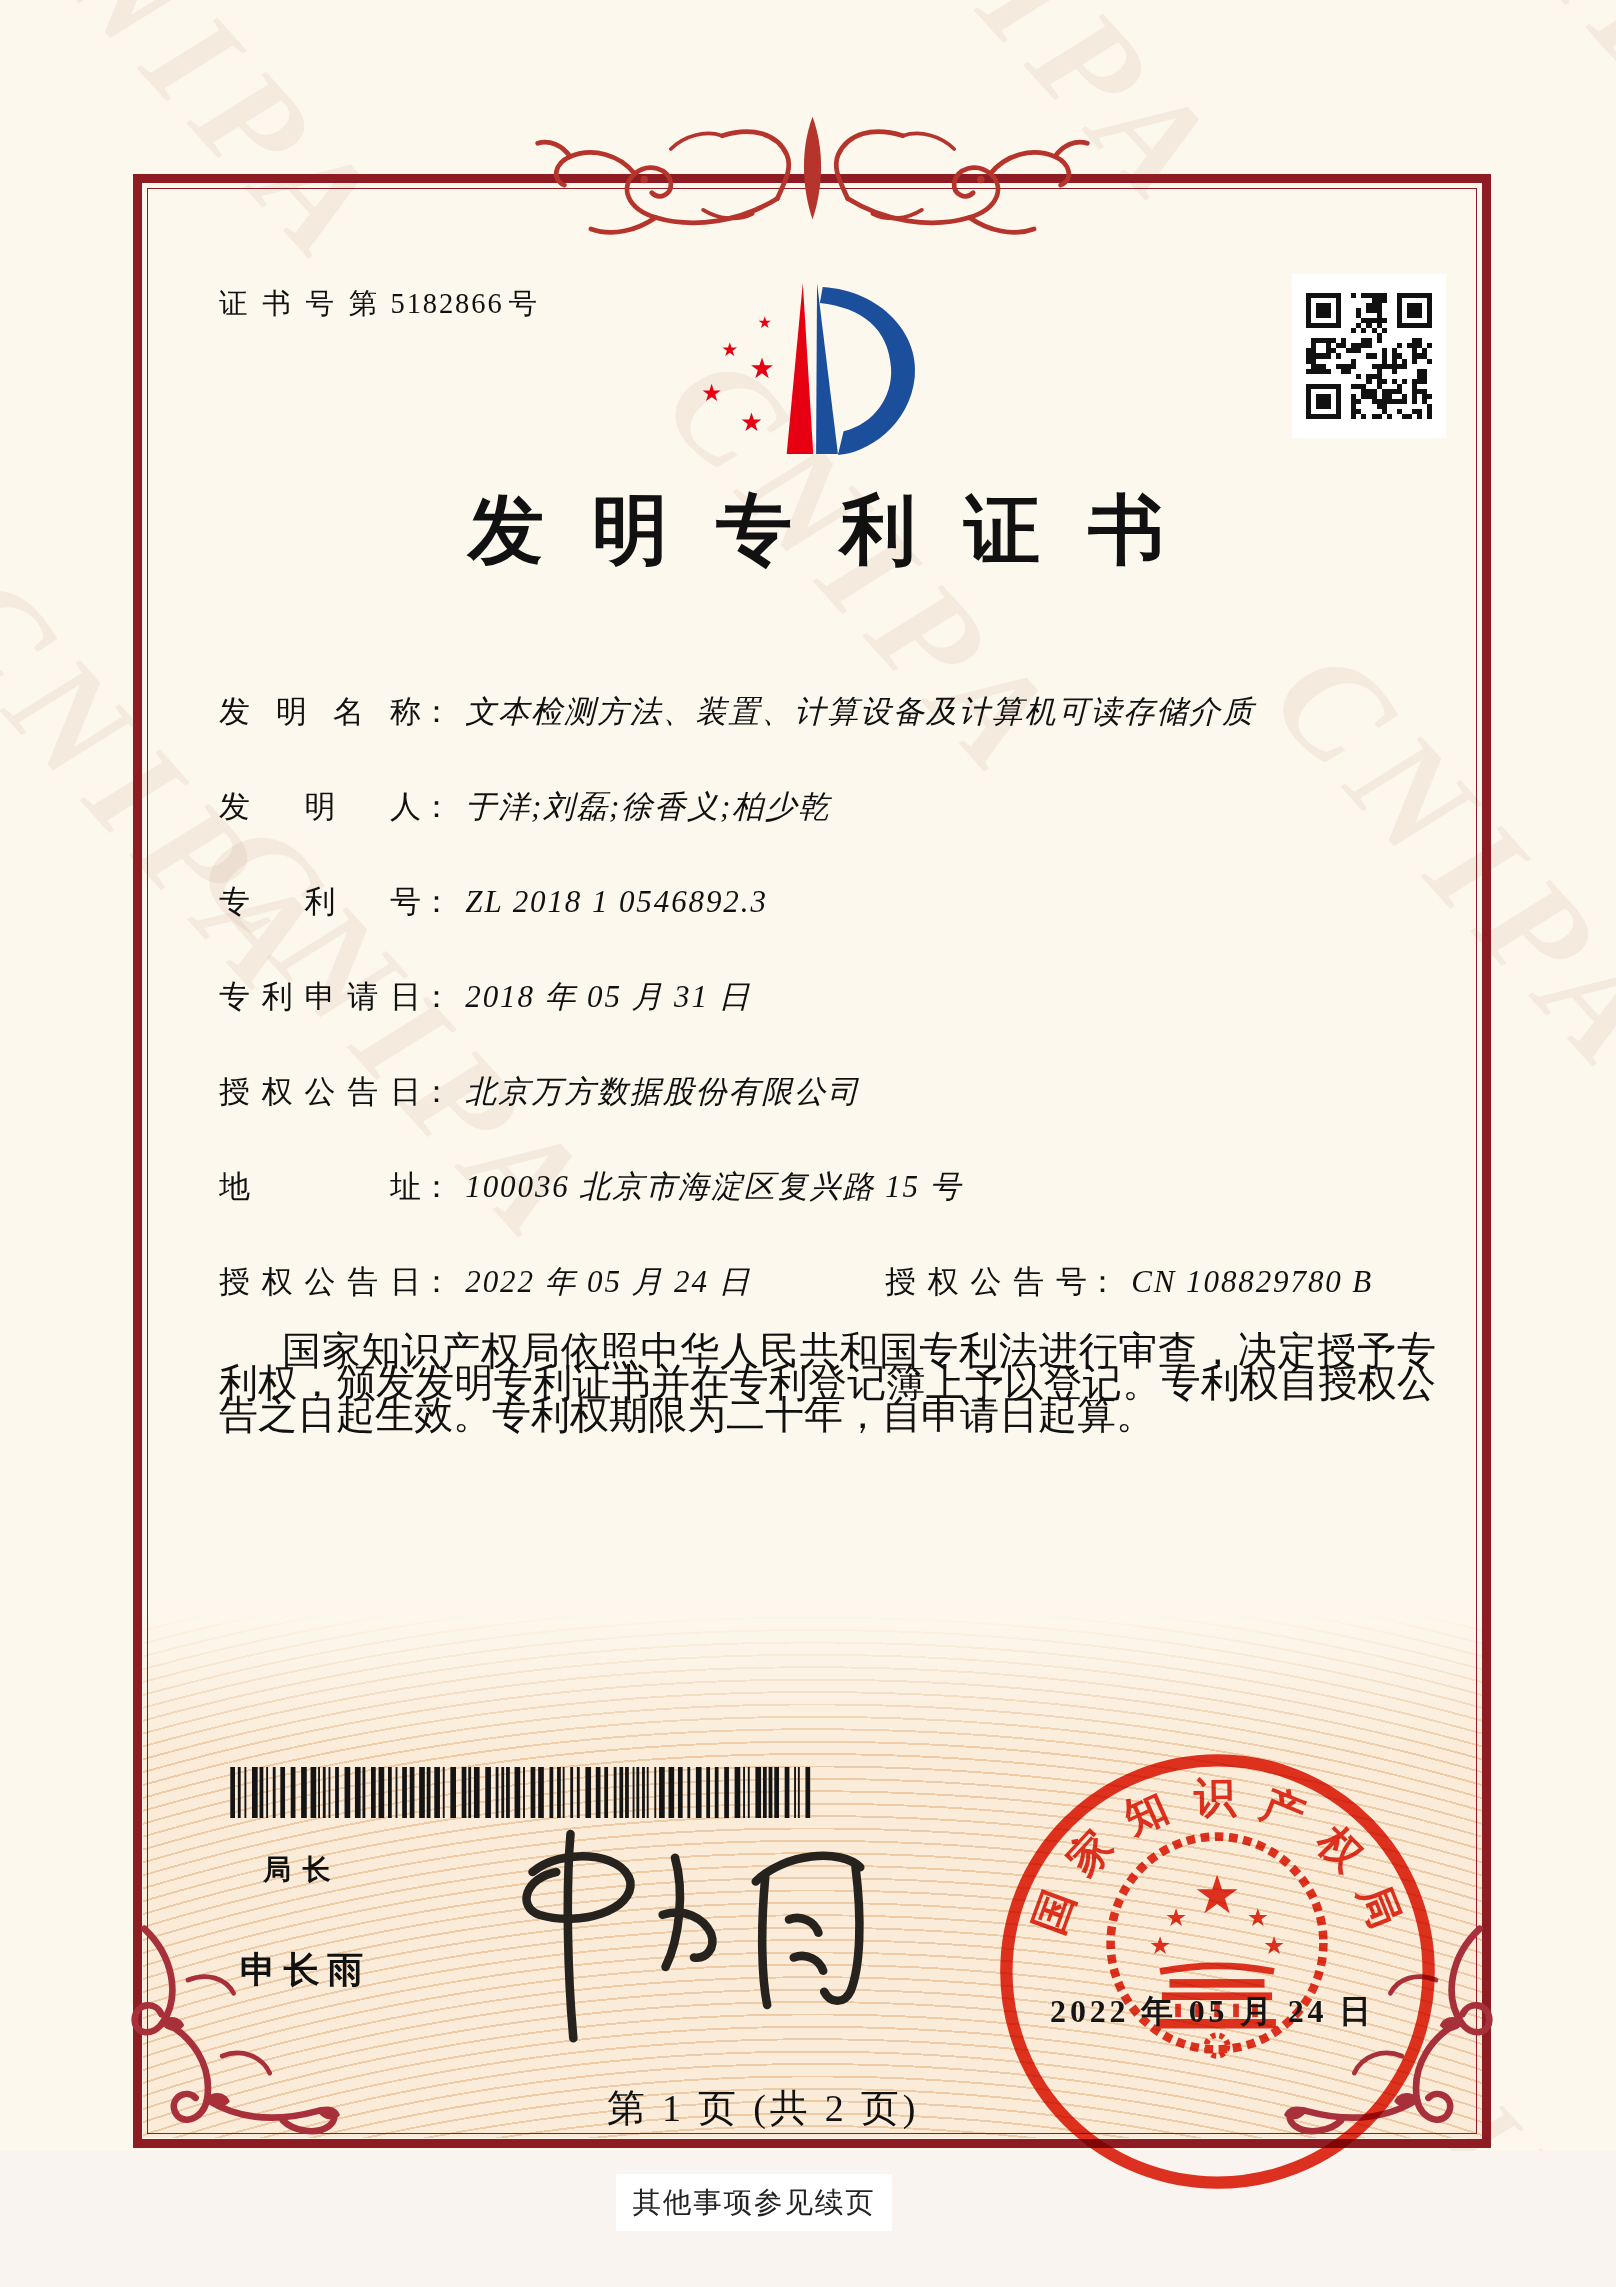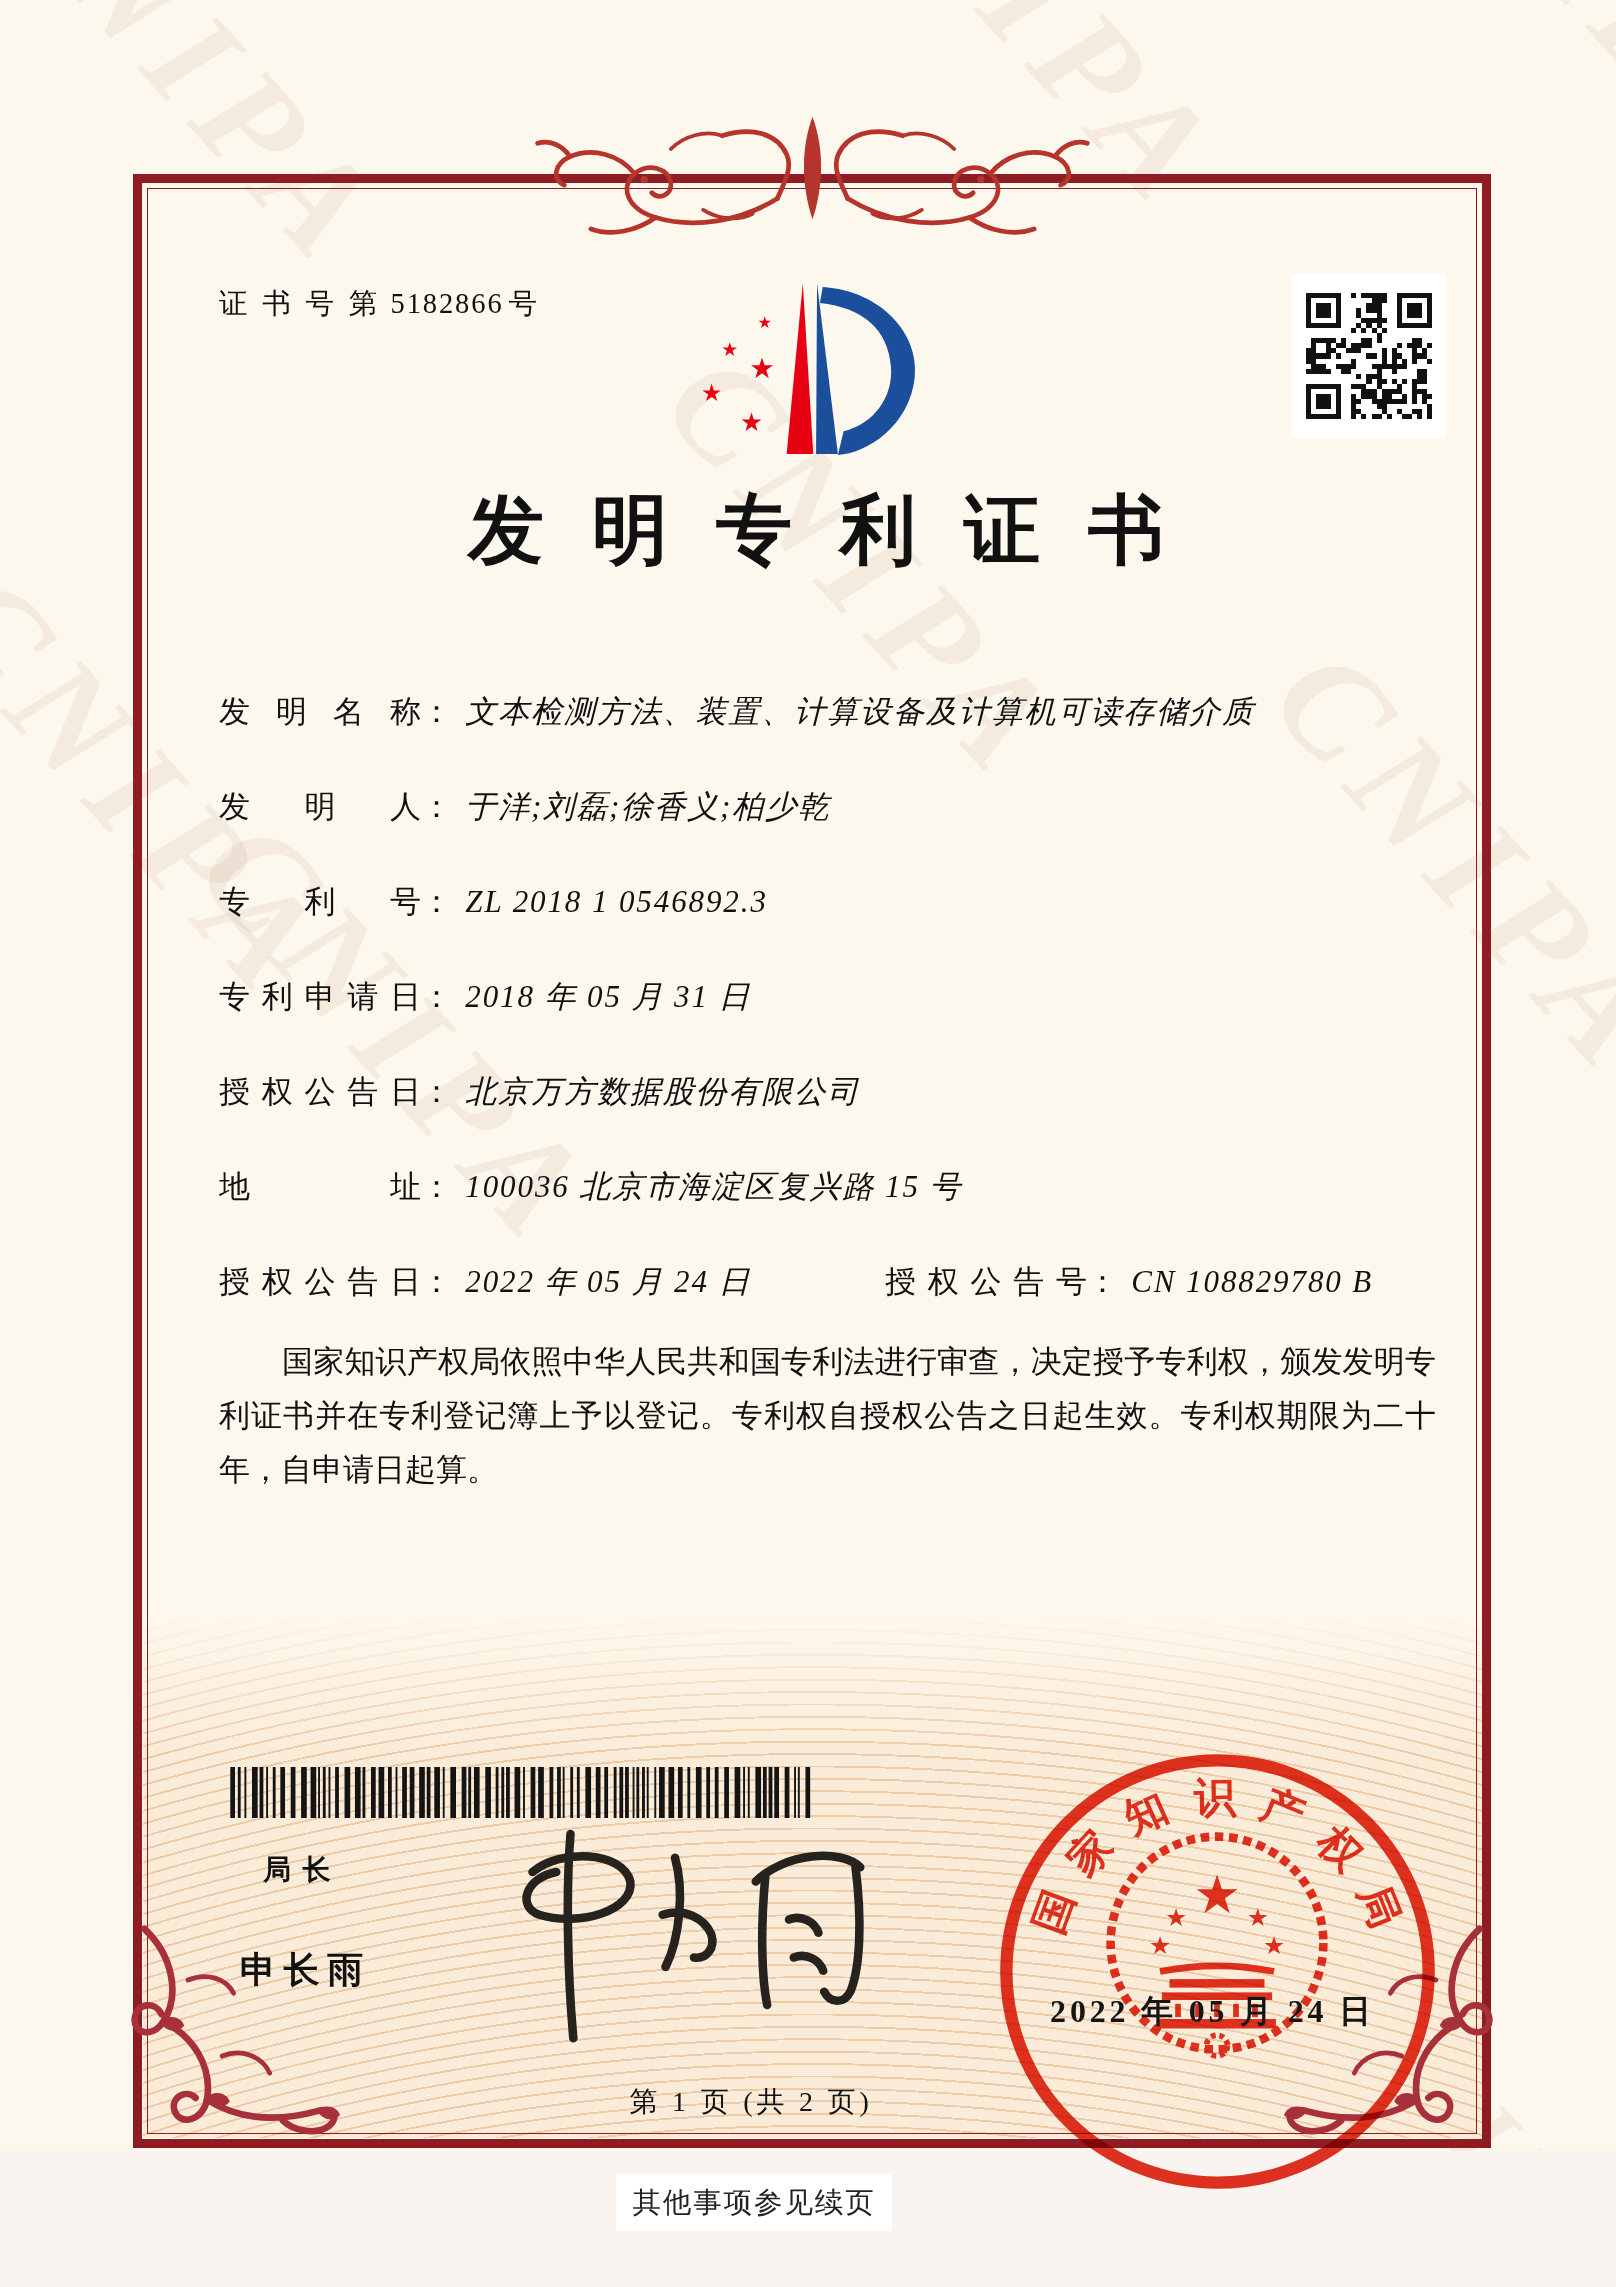--- a/index.html
+++ b/index.html
@@ -63,21 +63,21 @@
   .flabel{
     display:inline-block;width:202px;vertical-align:bottom;
     text-align:justify;text-align-last:justify;
   }
   .fvalue{margin-left:13.3px;letter-spacing:1.9px;font-style:italic;}
   .r0{top:691px}.r1{top:786px}.r2{top:881px}.r3{top:976px}.r4{top:1071px}.r5{top:1166px}
   .r6{top:1261px}
   .grant-col2{position:absolute;left:666px;top:0;white-space:nowrap;}
   
   .paras{position:absolute;left:219px;top:1335px;width:1217px;z-index:3;
-    font-size:31px;line-height:54px;text-align:justify;}
+    font-size:39px;line-height:32px;text-align:justify;}
   .paras p{margin:0;text-indent:63px;}
   
   .barcode{position:absolute;left:228px;top:1767px;z-index:3;}
   .officer-title{position:absolute;left:240px;top:1851px;z-index:3;
     font-family:Liberation Sans, sans-serif;font-weight:700;font-size:28px;letter-spacing:11.4px;margin-left:23px;}
   .officer-name{position:absolute;left:240px;top:1946px;z-index:3;
     font-family:"Liberation Sans","DejaVu Sans",sans-serif;font-weight:700;font-size:36px;letter-spacing:7.6px;}
   .signature{position:absolute;left:480px;top:1815px;z-index:4;}
   
   .seal{position:absolute;left:994px;top:1748px;width:447px;height:447px;z-index:5;mix-blend-mode:multiply;}
@@ -91,22 +91,22 @@
   .sc2{left:130px;top:43px;transform:rotate(-24deg)}
   .sc3{left:199px;top:27.6px;transform:rotate(-1deg)}
   .sc4{left:267px;top:40px;transform:rotate(22deg)}
   .sc5{left:324px;top:79px;transform:rotate(45deg)}
   .sc6{left:363px;top:136px;transform:rotate(68deg)}
   .seal-date{
     position:absolute;left:989px;top:1990px;width:447px;z-index:6;text-align:center;
     font-size:32px;font-weight:600;letter-spacing:3.8px;color:#151515;
   }
   
-  .page-info{position:absolute;left:133px;top:2083px;width:1236px;z-index:3;
-    text-align:center;font-size:28px;letter-spacing:3.8px;}
+  .page-info{position:absolute;left:145px;top:2083px;width:1236px;z-index:3;
+    text-align:center;font-size:38px;letter-spacing:3.8px;}
   .note-box{
     position:absolute;left:616px;top:2174px;width:276px;height:57px;background:#ffffff;z-index:3;
     display:flex;align-items:center;justify-content:center;
   }
   .note-box span{font-size:28.5px;letter-spacing:1.9px;color:#222;}
 </style>
 </head>
 <body>
 
 <span class="wm wm1">CNIPA</span>

